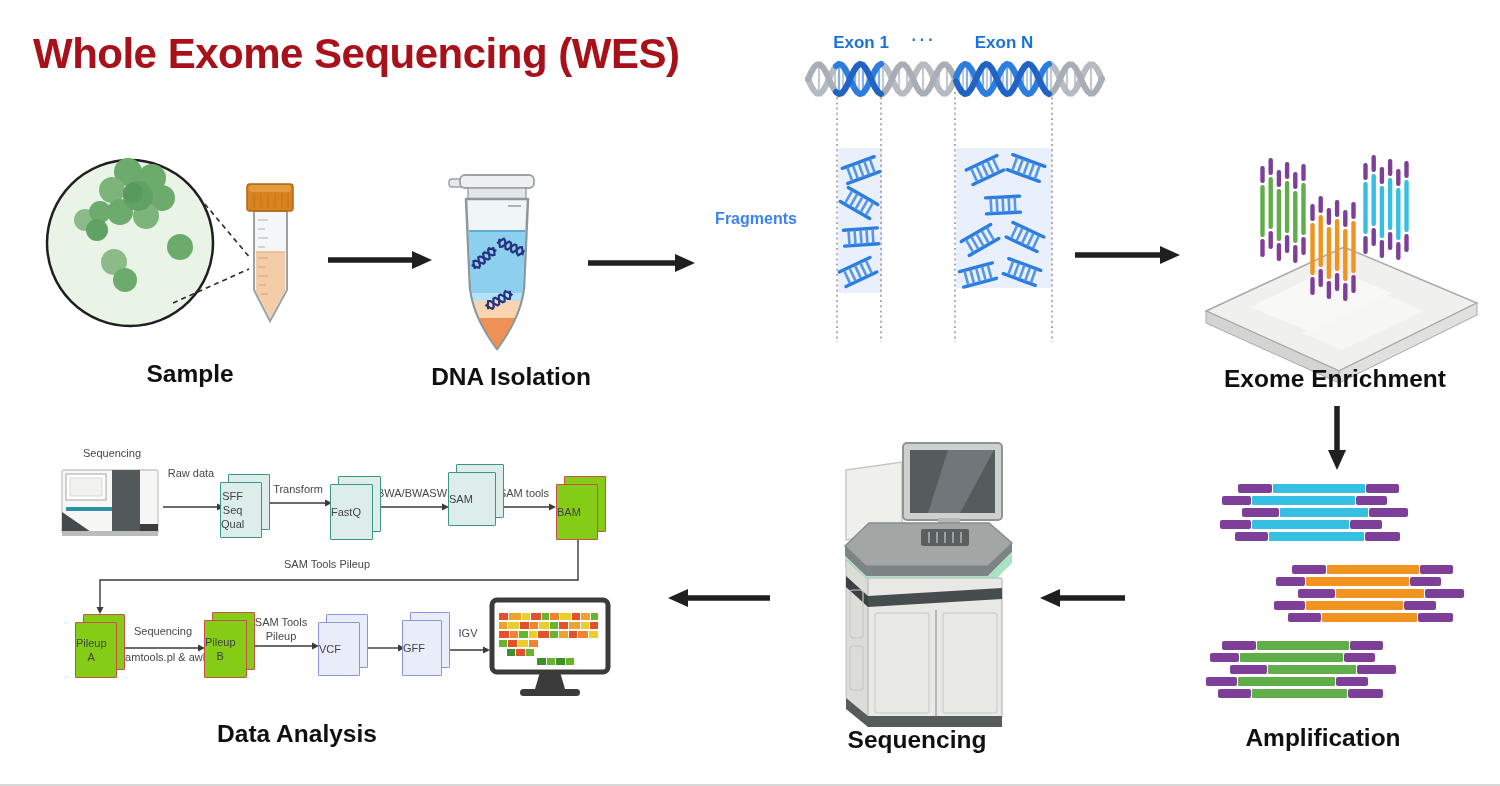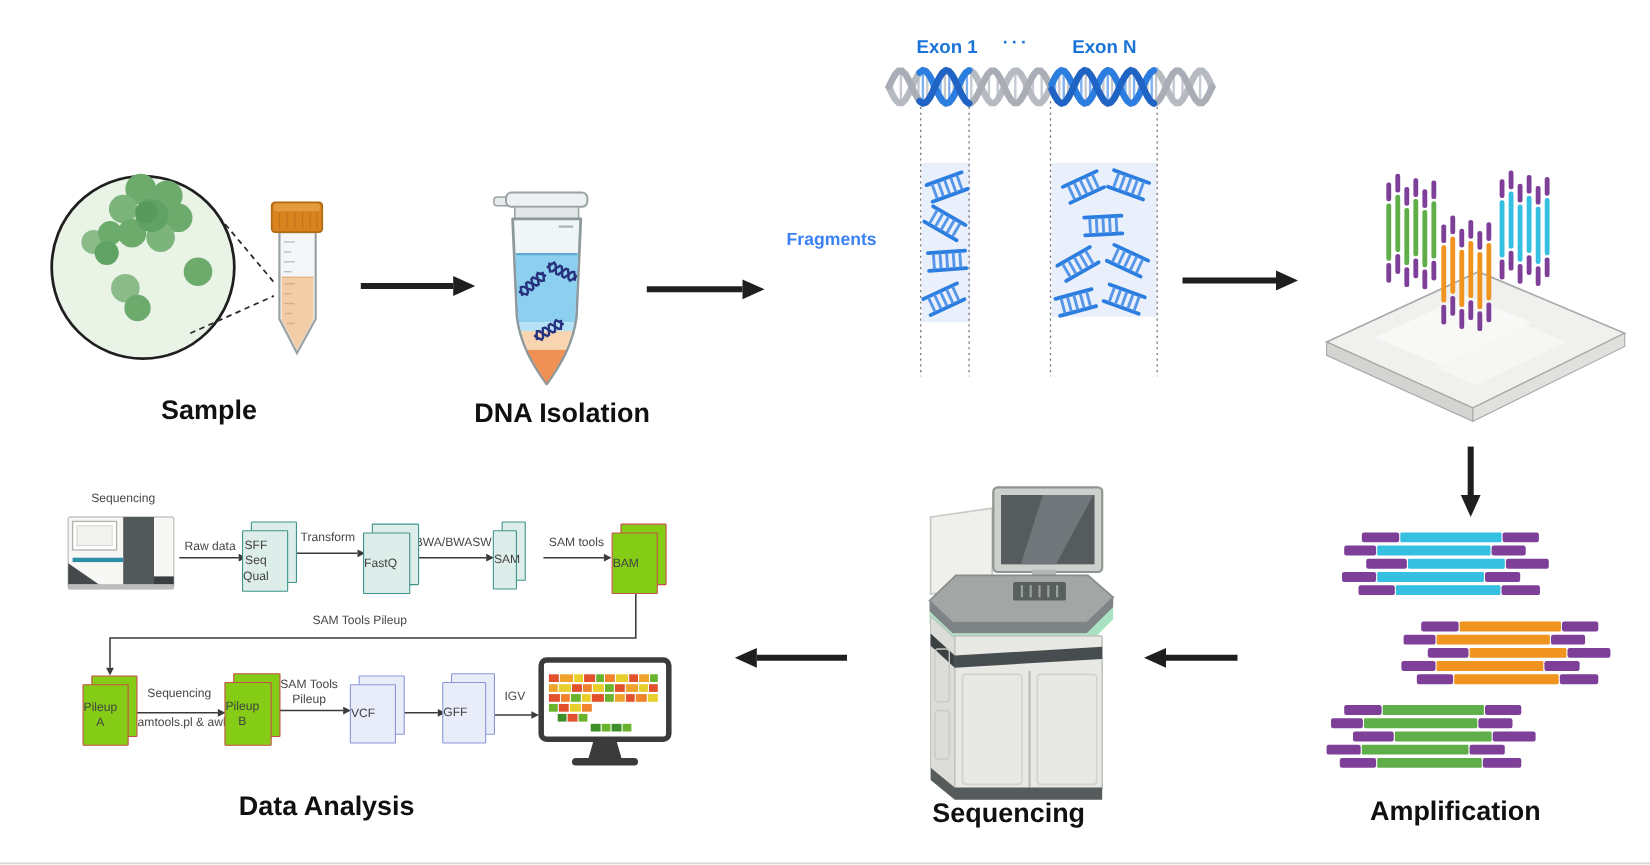--- a/index.html
+++ b/index.html
@@ -530,34 +530,36 @@
         <polygon points="312,642.5 319,646 312,649.5" fill="#3a3a3a"></polygon>
         <line x1="366" y1="648" x2="398" y2="648" stroke="#3a3a3a" stroke-width="1.4"></line>
         <polygon points="398,644.5 405,648 398,651.5" fill="#3a3a3a"></polygon>
         <line x1="449" y1="650" x2="483" y2="650" stroke="#3a3a3a" stroke-width="1.4"></line>
         <polygon points="483,646.5 490,650 483,653.5" fill="#3a3a3a"></polygon>
         <path d="M578,540 L578,580 L100,580 L100,607" fill="none" stroke="#3a3a3a" stroke-width="1.4"></path>
         <polygon points="96.5,607 103.5,607 100,614" fill="#3a3a3a"></polygon>
       </g>
 </svg>
 
+<h1 class="title">Whole Exome Sequencing (WES)</h1>
 
 <div class="lbl-exon" style="left:861px;top:33px">Exon 1</div>
 <div class="lbl-dots" style="left:924px;top:31px">···</div>
 <div class="lbl-exon" style="left:1004px;top:33px">Exon N</div>
 <div class="lbl-frag" style="left:756px;top:210px">Fragments</div>
 
 <div class="lbl-step" style="left:190px;top:360px">Sample</div>
 <div class="lbl-step" style="left:511px;top:363px">DNA Isolation</div>
+<div class="lbl-step" style="left:1335px;top:365px">Exome Enrichment</div>
 <div class="lbl-step" style="left:1323px;top:724px">Amplification</div>
 <div class="lbl-step" style="left:917px;top:726px">Sequencing</div>
 <div class="lbl-step" style="left:297px;top:720px">Data Analysis</div>
 
 <div class="pl" style="left:112px;top:447px">Sequencing</div>
-<div class="pl" style="left:191px;top:491px">Raw data</div>
+<div class="pl" style="left:191px;top:467px">Raw data</div>
 <div class="pl" style="left:298px;top:483px">Transform</div>
 <div class="pl" style="left:412px;top:487px">BWA/BWASW</div>
 <div class="pl" style="left:524px;top:487px">SAM tools</div>
 <div class="pl" style="left:327px;top:558px">SAM Tools Pileup</div>
 <div class="pl" style="left:163px;top:625px">Sequencing</div>
 <div class="pl" style="left:163px;top:651px">Samtools.pl &amp; awk</div>
 <div class="pl" style="left:281px;top:616px">SAM Tools
 Pileup</div>
 <div class="pl" style="left:468px;top:627px">IGV</div>
 
@@ -568,21 +570,21 @@
 Seq
 Qual</span>
       </div>
 </div>
 <div class="doc-stack teal" style="left:330px;top:484px;width:43px;height:56px">
   <div class="doc back"></div>
       <div class="doc front">
         <span>FastQ</span>
       </div>
 </div>
-<div class="doc-stack teal" style="left:448px;top:482px;width:22px;height:54px">
+<div class="doc-stack teal" style="left:448px;top:472px;width:48px;height:54px">
   <div class="doc back"></div>
       <div class="doc front">
         <span>SAM</span>
       </div>
 </div>
 <div class="doc-stack pink" style="left:556px;top:484px;width:42px;height:56px">
   <div class="doc back"></div>
       <div class="doc front">
         <span>BAM</span>
       </div>

